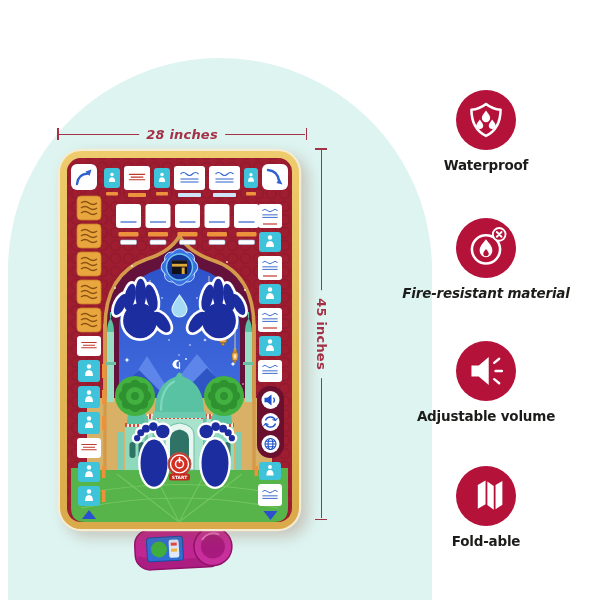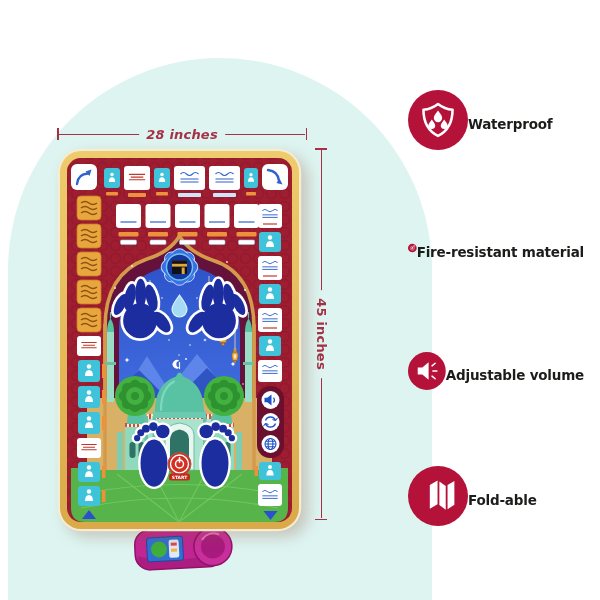--- a/index.html
+++ b/index.html
@@ -16,22 +16,22 @@
   .dim-h .tick.l{left:0;}  .dim-h .tick.r{right:0;}
   .dim-h .lbl{position:absolute;left:50%;top:50%;transform:translate(-50%,-50%);
               background:#ddf4f1;padding:0 7px;white-space:nowrap;}
   .dim-v{position:absolute;left:314px;top:148px;width:14px;height:372px;}
   .dim-v .line{position:absolute;top:2px;bottom:2px;left:6.5px;width:1.5px;background:#a53147;}
   .dim-v .tick{position:absolute;left:1px;width:12px;height:1.5px;background:#a53147;}
   .dim-v .tick.t{top:0;} .dim-v .tick.b{bottom:0;}
   .dim-v .lbl{position:absolute;left:7px;top:50%;transform:translate(-50%,-50%) rotate(90deg);
               background:#ddf4f1;padding:2px 8px;white-space:nowrap;}
   
-  .feature{position:absolute;left:408px;width:176px;display:flex;flex-direction:row;align-items:center;}
-  .f1{top:90px;} .f2{top:218px;} .f3{top:341px;} .f4{top:466px;}
+  .feature{position:absolute;left:398px;width:176px;display:flex;flex-direction:column;align-items:center;}
+  .f1{top:90px;} .f2{top:218px;font-style:italic;} .f3{top:341px;} .f4{top:466px;}
   .feature .badge{width:60px;height:60px;}
   .feature .cap{margin-top:7px;font-weight:bold;font-size:13.5px;letter-spacing:-.2px;
                 color:#1c1c1a;white-space:nowrap;text-align:center;}
   
   .speaker{position:absolute;left:133px;top:524px;width:106px;height:50px;transform:rotate(-3deg);}
   
   .mat{position:absolute;left:57px;top:148px;width:245px;height:384px;
        filter:drop-shadow(7px 6px 7px rgba(140,80,50,.28));}
 </style>
 </head>

